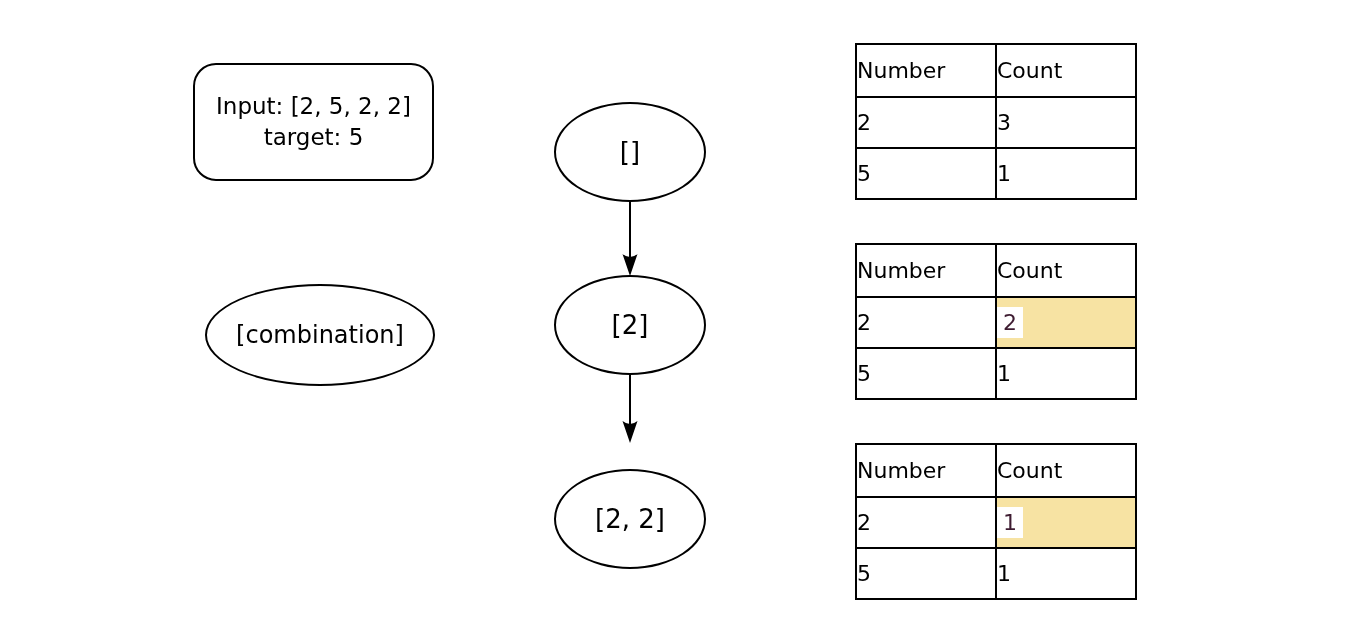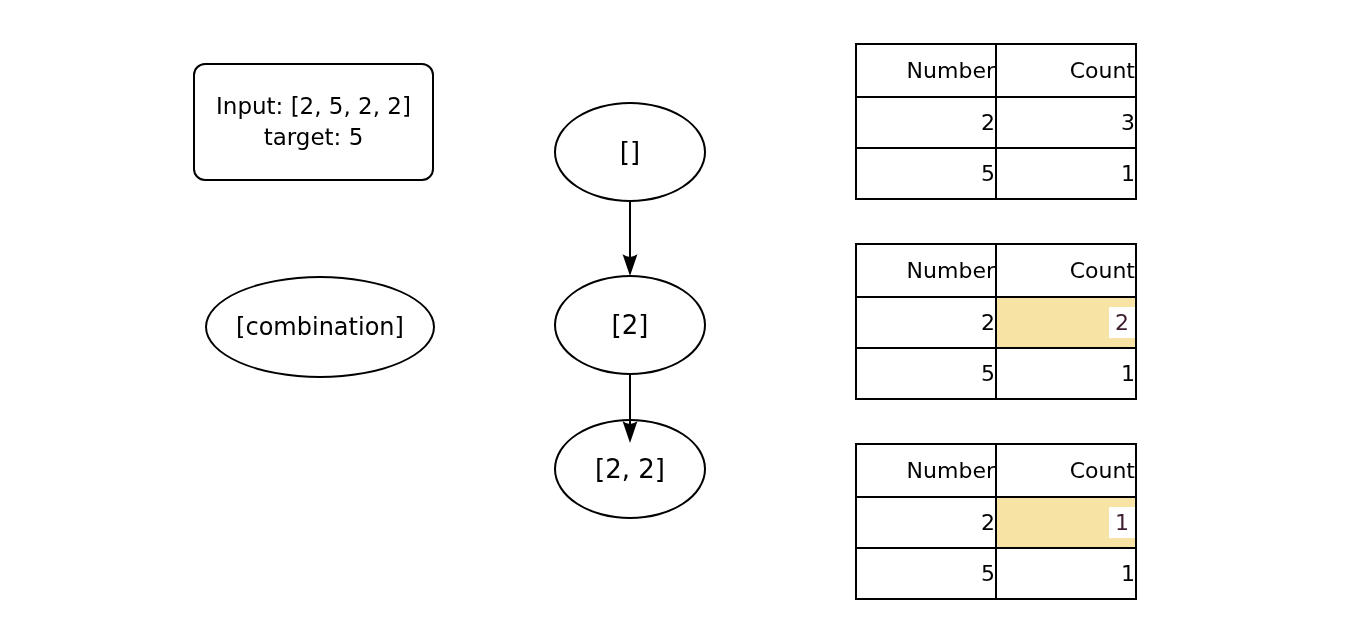--- a/index.html
+++ b/index.html
@@ -19,55 +19,55 @@
     font-family: "DejaVu Sans", "Liberation Sans", sans-serif;
     color: var(--stroke);
     overflow: hidden;
   }
   
   .input-box {
     position: absolute;
     left: 193px; top: 63px;
     width: 241px; height: 118px;
     border: 2.5px solid var(--stroke);
-    border-radius: 12px;
+    border-radius: 23px;
     display: flex; flex-direction: column;
     align-items: center; justify-content: center;
     font-size: 23px; line-height: 31px;
     text-align: center;
     background: var(--background);
   }
   
   .ellipse {
     position: absolute;
     border: 2px solid var(--stroke);
     border-radius: 50%;
     display: flex; align-items: center; justify-content: center;
     background: var(--background);
     text-align: center;
   }
-  .legend-ellipse { left: 205px; top: 276px; width: 230px; height: 102px; font-size: 24px; }
+  .legend-ellipse { left: 205px; top: 284px; width: 230px; height: 102px; font-size: 24px; }
   .node { left: 554px; width: 152px; height: 100px; font-size: 26px; }
   .node-1 { top: 102px; }
   .node-2 { top: 275px; }
-  .node-3 { top: 419px; }
+  .node-3 { top: 469px; }
   
   .arrow { position: absolute; left: 618px; color: var(--stroke); }
   .arrow-1 { top: 202px; }
   .arrow-2 { top: 373px; }
   
   .tbl { position: absolute; left: 855px; }
   .tbl-1 { top: 43px; }
   .tbl-2 { top: 243px; }
   .tbl-3 { top: 443px; }
   table { border-collapse: collapse; background: var(--background); }
   th, td {
     border: 2.5px solid var(--stroke);
     width: 140px;
-    text-align: right;
+    text-align: left;
     vertical-align: middle;
     font-weight: normal;
     font-size: 22px;
     padding: 0;
   }
   th { height: 53px; }
   td { height: 51px; }
   td.hl-cell { background: var(--highlight-bg); }
   span.hl-text {
     background: var(--highlight-text-bg);

